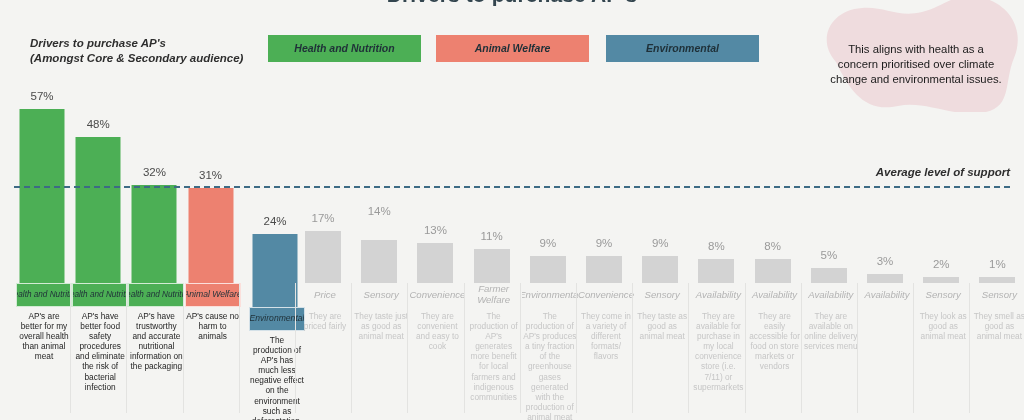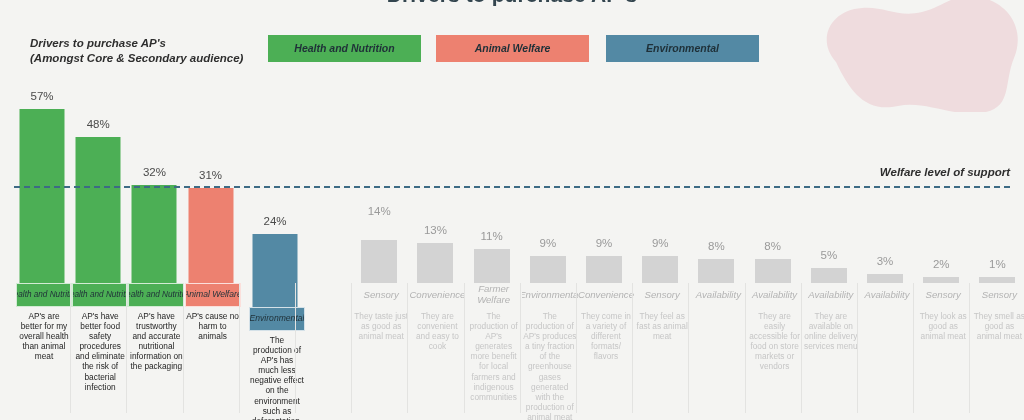--- a/index.html
+++ b/index.html
@@ -121,20 +121,21 @@
     <span>Environmental</span>
   </div>
 </div>
 
 <div id="blob-wrap">
   <svg width="218" height="116" viewBox="0 0 218 116">
     <path id="blob-path" d="M30,66 C10,44 24,14 56,12 C78,10 92,22 116,16 C140,10 150,-6 178,2
              C208,11 218,38 208,62 C198,86 206,110 180,116 C150,123 120,104 92,110
              C60,117 44,96 30,66 Z" fill="#EFDCDE"></path>
   </svg>
+  <div id="blob-text">This aligns with health as a concern prioritised over climate change and environmental issues.</div>
 </div>
 
 <div id="plot">
     <div class="col" style="left: 14px; width: 56px;">
       <div class="val" style="top: 90.15px;">57%</div>
       <div class="bar" style="height: 173.85px; width: 45px; background: rgb(76, 175, 85); bottom: 137px;"></div>
       <div class="catbox wide" style="background: rgb(76, 175, 85); border: 1px solid rgba(255, 255, 255, 0.75);">Health and Nutrition</div>
       <div class="desc">AP's are better for my overall health than animal meat</div>
     </div>
     <div class="divider" style="left: 70.1px;"></div>
@@ -159,20 +160,26 @@
       <div class="desc">AP's cause no harm to animals</div>
     </div>
     <div class="divider" style="left: 238.7px;"></div>
     <div class="col" style="left: 247px; width: 56px; margin-top: 24px;">
       <div class="val" style="top: 190.8px;">24%</div>
       <div class="bar" style="height: 73.2px; width: 45px; background: rgb(83, 137, 164); bottom: 137px;"></div>
       <div class="catbox" style="background: rgb(83, 137, 164); border: 1px solid rgba(255, 255, 255, 0.75);">Environmental</div>
       <div class="desc">The production of AP's has much less negative effect on the environment such as deforestation, water, and air pollution</div>
     </div>
     <div class="divider" style="left: 294.9px;"></div>
+    <div class="col" style="left: 295px; width: 56px;">
+      <div class="val grey" style="top: 212.15px;">17%</div>
+      <div class="bar" style="height: 51.85px; width: 36px; background: rgb(211, 211, 211); bottom: 137px;"></div>
+      <div class="catbox grey">Price</div>
+      <div class="desc grey">They are priced fairly</div>
+    </div>
     <div class="divider" style="left: 351.1px;"></div>
     <div class="col" style="left: 351.2px; width: 56px;">
       <div class="val grey" style="top: 205px;">14%</div>
       <div class="bar" style="height: 42.7px; width: 36px; background: rgb(211, 211, 211); bottom: 137px;"></div>
       <div class="catbox grey">Sensory</div>
       <div class="desc grey">They taste just as good as animal meat</div>
     </div>
     <div class="divider" style="left: 407.3px;"></div>
     <div class="col" style="left: 407.4px; width: 56px;">
       <div class="val grey" style="top: 224.35px;">13%</div>
@@ -199,27 +206,28 @@
       <div class="val grey" style="top: 236.55px;">9%</div>
       <div class="bar" style="height: 27.45px; width: 36px; background: rgb(211, 211, 211); bottom: 137px;"></div>
       <div class="catbox grey">Convenience</div>
       <div class="desc grey">They come in a variety of different formats/ flavors</div>
     </div>
     <div class="divider" style="left: 632.1px;"></div>
     <div class="col" style="left: 632.2px; width: 56px;">
       <div class="val grey" style="top: 236.55px;">9%</div>
       <div class="bar" style="height: 27.45px; width: 36px; background: rgb(211, 211, 211); bottom: 137px;"></div>
       <div class="catbox grey">Sensory</div>
-      <div class="desc grey">They feel as fast as animal meat</div>
+      <div class="desc grey">They taste as good as animal meat</div>
     </div>
     <div class="divider" style="left: 688.3px;"></div>
     <div class="col" style="left: 688.4px; width: 56px;">
       <div class="val grey" style="top: 239.6px;">8%</div>
       <div class="bar" style="height: 24.4px; width: 36px; background: rgb(211, 211, 211); bottom: 137px;"></div>
       <div class="catbox grey">Availability</div>
+      <div class="desc grey">They are available for purchase in my local convenience store (i.e. 7/11) or supermarkets</div>
     </div>
     <div class="divider" style="left: 744.5px;"></div>
     <div class="col" style="left: 744.6px; width: 56px;">
       <div class="val grey" style="top: 239.6px;">8%</div>
       <div class="bar" style="height: 24.4px; width: 36px; background: rgb(211, 211, 211); bottom: 137px;"></div>
       <div class="catbox grey">Availability</div>
       <div class="desc grey">They are easily accessible for food on store markets or vendors</div>
     </div>
     <div class="divider" style="left: 800.7px;"></div>
     <div class="col" style="left: 800.8px; width: 56px;">
@@ -244,13 +252,13 @@
     <div class="divider" style="left: 969.3px;"></div>
     <div class="col" style="left: 969.4px; width: 56px;">
       <div class="val grey" style="top: 258px;">1%</div>
       <div class="bar" style="height: 6px; width: 36px; background: rgb(211, 211, 211); bottom: 137px;"></div>
       <div class="catbox grey">Sensory</div>
       <div class="desc grey">They smell as good as animal meat</div>
     </div>
   </div>
 
 <div id="avgline" style="border-top-color: rgb(61, 107, 133);"></div>
-<div id="avglabel">Welfare level of support</div>
+<div id="avglabel">Average level of support</div>
 
 </body></html>

